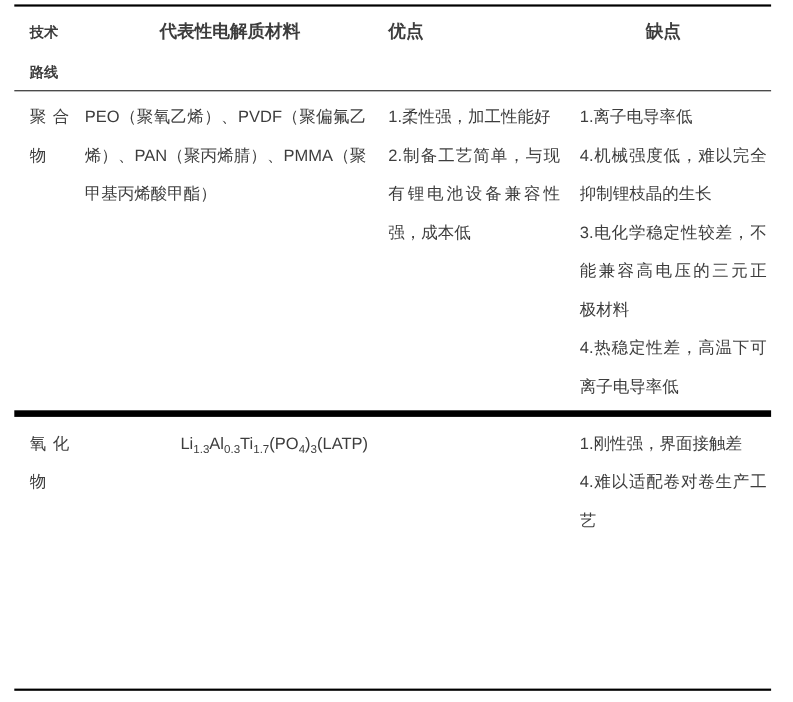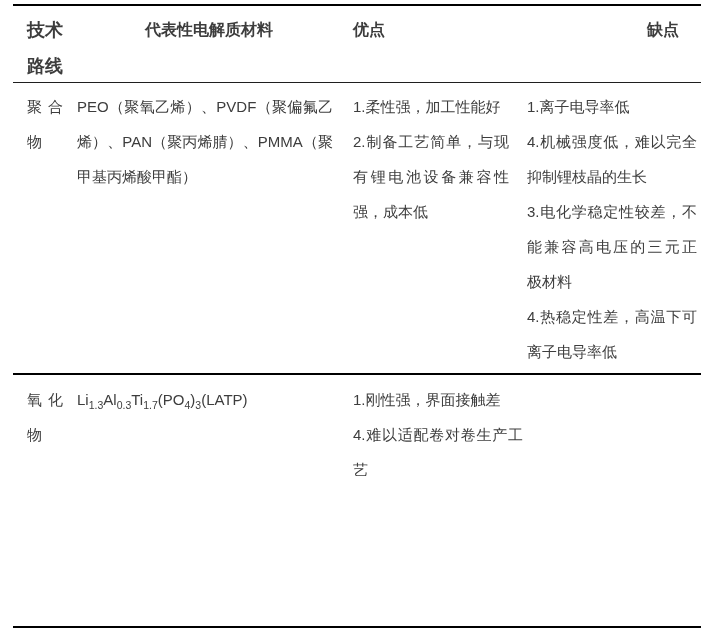--- a/index.html
+++ b/index.html
@@ -29,33 +29,33 @@
     display: flex;
     height: 77px;
     box-sizing: border-box;
     padding-top: 6px;
     border-bottom: 1px solid #1f1f1f;
     font-weight: bold;
     font-size: 16px;
     line-height: 36px;
   }
   .thead .hcell { box-sizing: border-box; }
-  .thead .hc1 { width: 64px;  padding-left: 14px; font-size: 18px; }
+  .thead .hc1 { width: 64px;  padding-left: 14px; font-size: 13px; }
   .thead .hc2 { width: 276px; text-align: center; padding-right: 12px; }
   .thead .hc3 { width: 174px; text-align: left; padding-right: 22px; }
-  .thead .hc4 { width: 174px; text-align: right; padding-right: 22px; }
+  .thead .hc4 { width: 174px; text-align: center; padding-right: 22px; }
 
   
   .trow {
     display: flex;
     box-sizing: border-box;
     font-size: 15px;
     line-height: 35px;
   }
-  .trow + .trow { border-top: 2px solid #000000; }
+  .trow + .trow { border-top: 6px solid #000000; justify-content: space-between; }
   .trow:nth-of-type(1) { min-height: 290px; padding-top: 6px; }
   .trow:nth-of-type(2) { min-height: 253px; padding-top: 7px; }
 
   .cell { box-sizing: border-box; }
   .c1 { width: 64px; padding-left: 14px; }
   .c2 { width: 276px; }
   .c3 { width: 174px; }
   .c4 { width: 174px; }
 
   .inner { display: block; }

